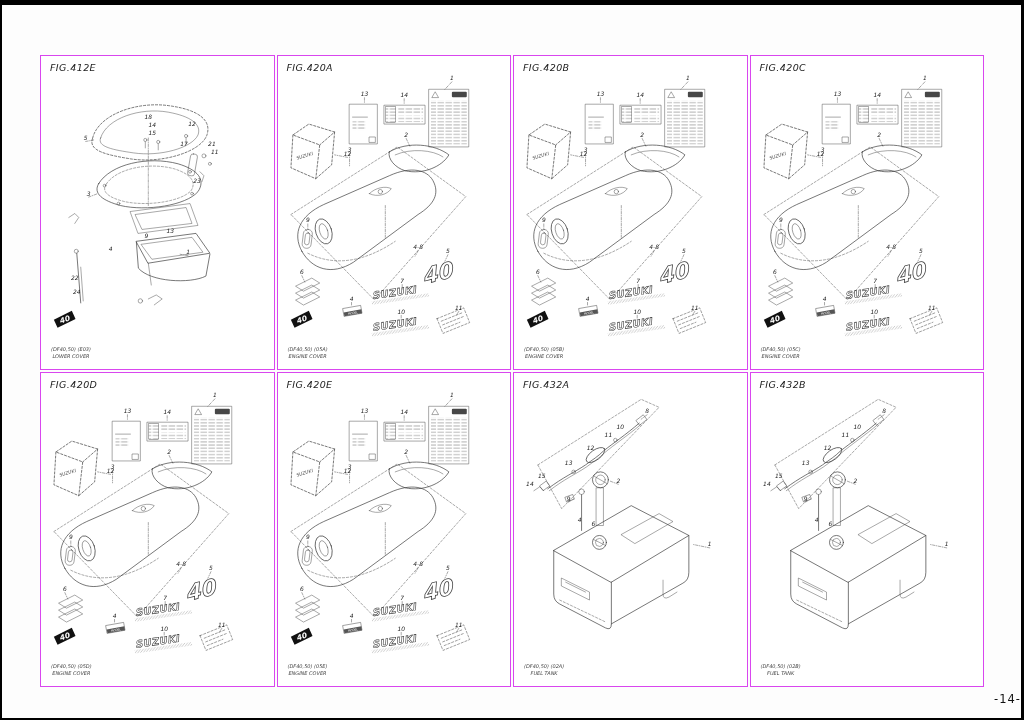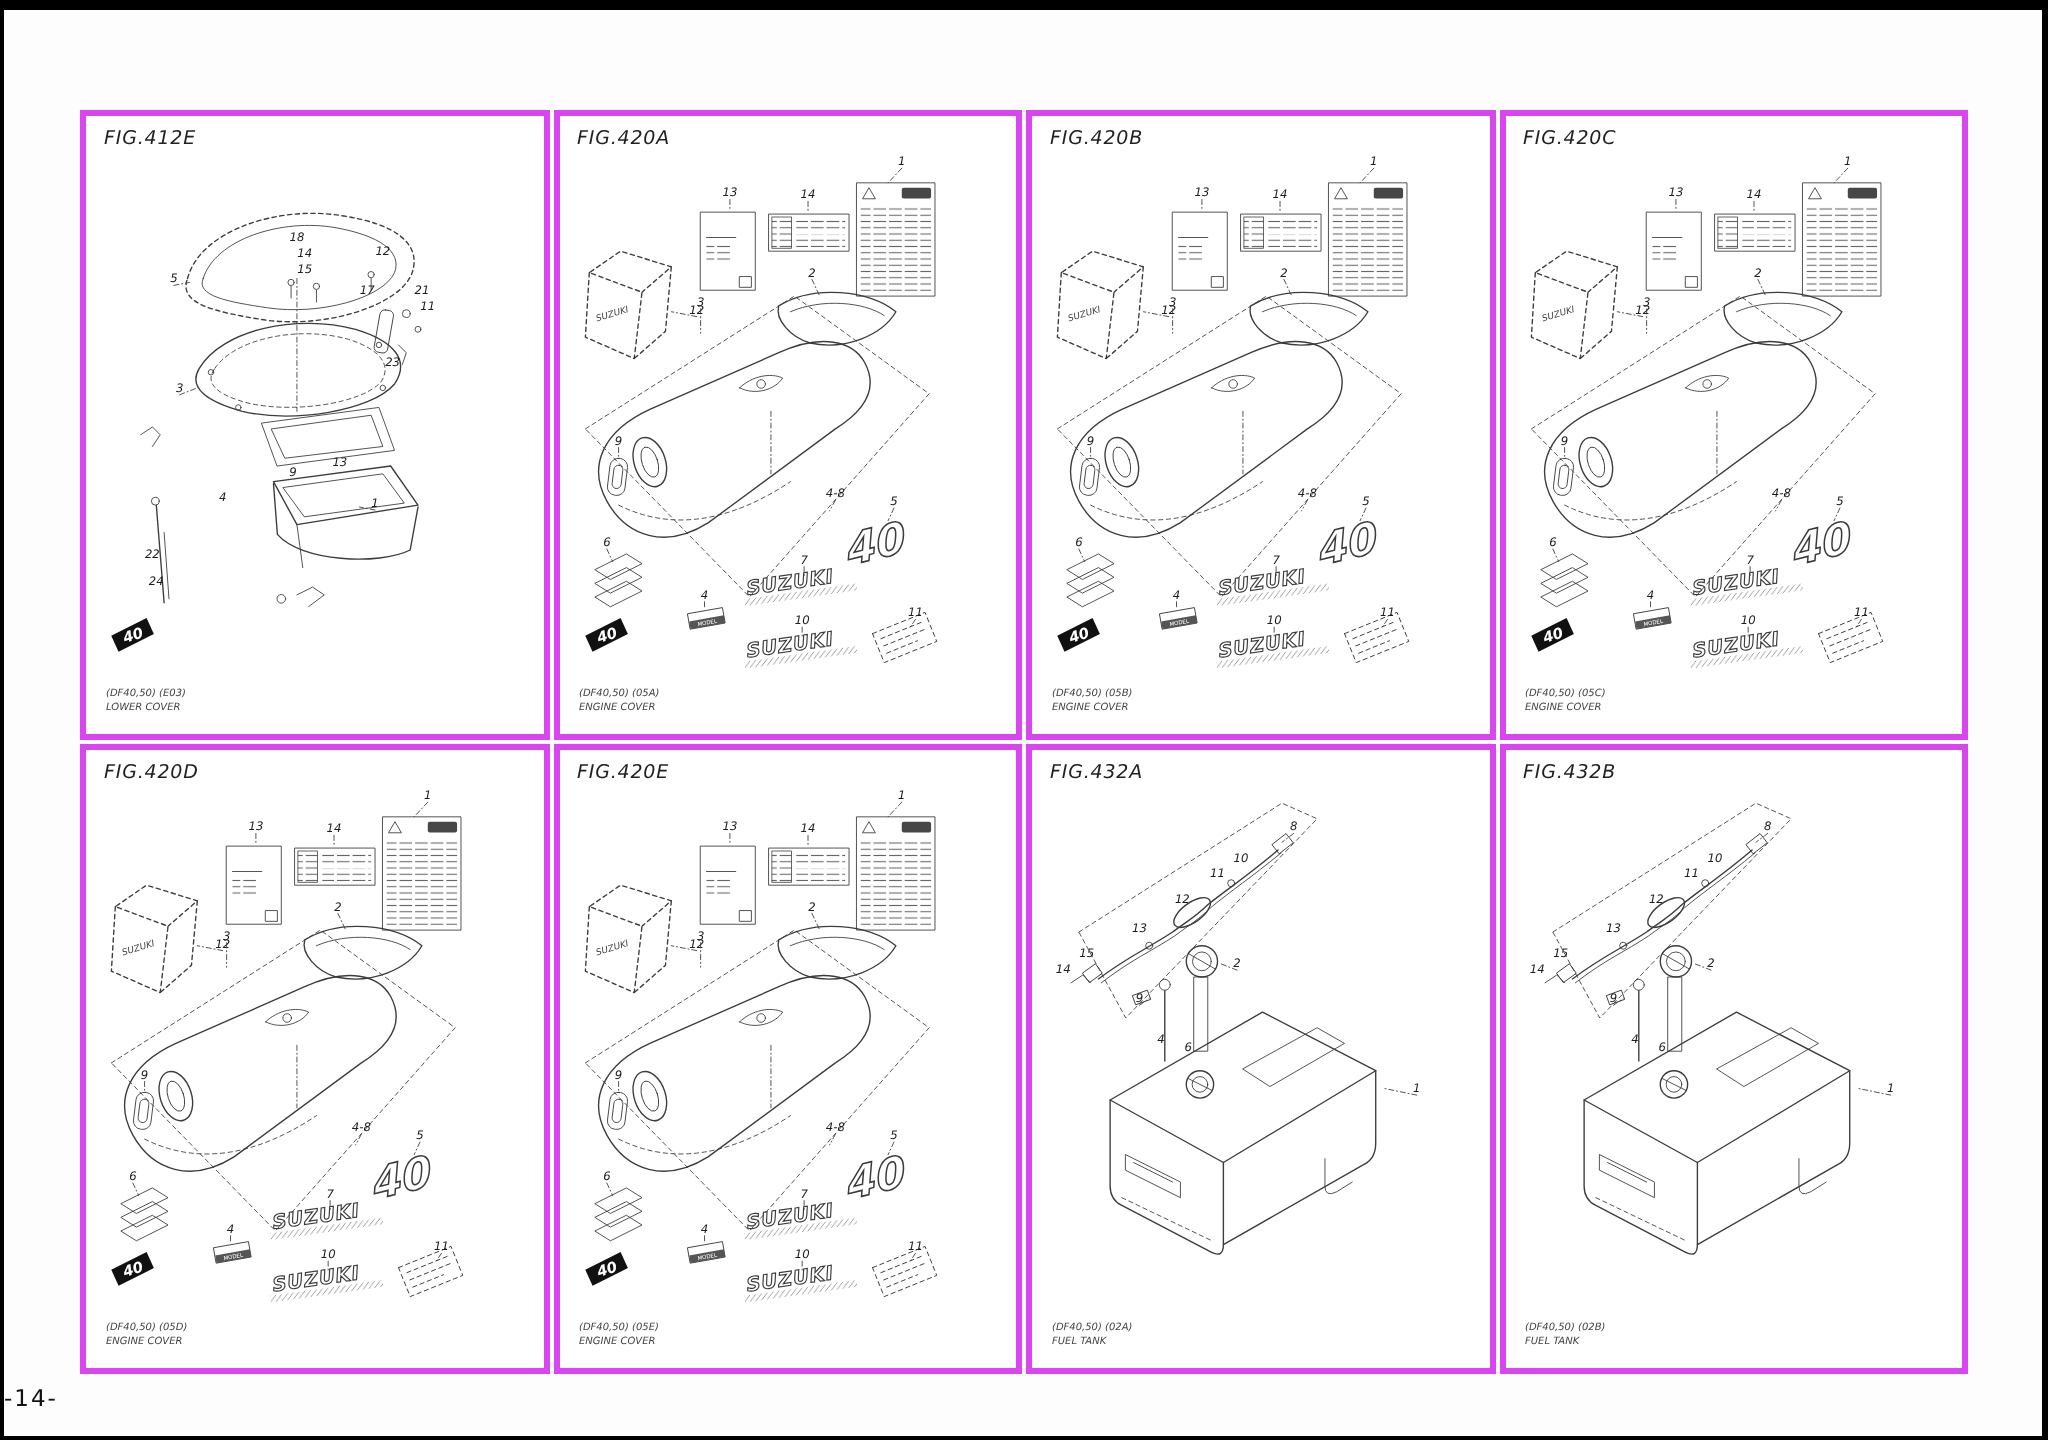--- a/index.html
+++ b/index.html
@@ -1,30 +1,30 @@
 <!DOCTYPE html>
 <html><head>
 <meta charset="utf-8">
 <style>
   html,body{margin:0;padding:0;background:#e8e8e8;}
   .sheet{position:relative;width:1024px;height:720px;background:#fdfdfd;overflow:hidden;
          border-top:5px solid #000;border-left:2px solid #000;border-right:3px solid #000;border-bottom:2px solid #000;
          box-sizing:border-box;font-family:"DejaVu Sans",sans-serif;}
   .grid{position:absolute;left:38px;top:50px;width:944px;height:632px;
         display:grid;grid-template-columns:repeat(4,1fr);grid-template-rows:repeat(2,1fr);gap:2px;}
-  .panel{position:relative;border:3px solid #d946ef;background:#fff;overflow:hidden;}
+  .panel{position:relative;border:1px solid #d946ef;background:#fff;overflow:hidden;text-align:center;}
   .fig-title{position:absolute;top:6px;left:9px;font-size:9.5px;font-style:italic;letter-spacing:.4px;color:#222;z-index:2;}
   .caption{position:absolute;left:10px;bottom:9px;font-size:5px;font-style:italic;color:#444;line-height:1.45;z-index:2;}
   .panel svg{position:absolute;left:0;top:0;width:100%;height:100%;}
   .ln{fill:none;stroke:#3c3c3c;stroke-width:.7;stroke-linecap:round;stroke-linejoin:round;}
   .thin{stroke-width:.45;}
   .dsh{stroke-dasharray:2.2 1.8;}
   .dot{stroke-dasharray:2.6 1.4 .6 1.4;}
   .co{font-size:6px;font-style:italic;fill:#1e1e1e;text-anchor:middle;font-family:"DejaVu Sans",sans-serif;}
-  .pageno{position:absolute;bottom:12px;left:0;width:100%;text-align:left;font-size:11.5px;letter-spacing:1px;color:#111;}
+  .pageno{position:absolute;bottom:12px;left:0;width:100%;text-align:right;font-size:11.5px;letter-spacing:1px;color:#111;}
 </style>
 </head>
 <body>
 
 <svg width="0" height="0" style="position:absolute" aria-hidden="true">
   <defs>
     <pattern id="prows" width="8" height="3.2" patternUnits="userSpaceOnUse">
       <line x1="0.5" y1="1.6" x2="7" y2="1.6" stroke="#666" stroke-width="0.55"></line>
     </pattern>
     <pattern id="pmesh" width="3" height="3" patternUnits="userSpaceOnUse">

